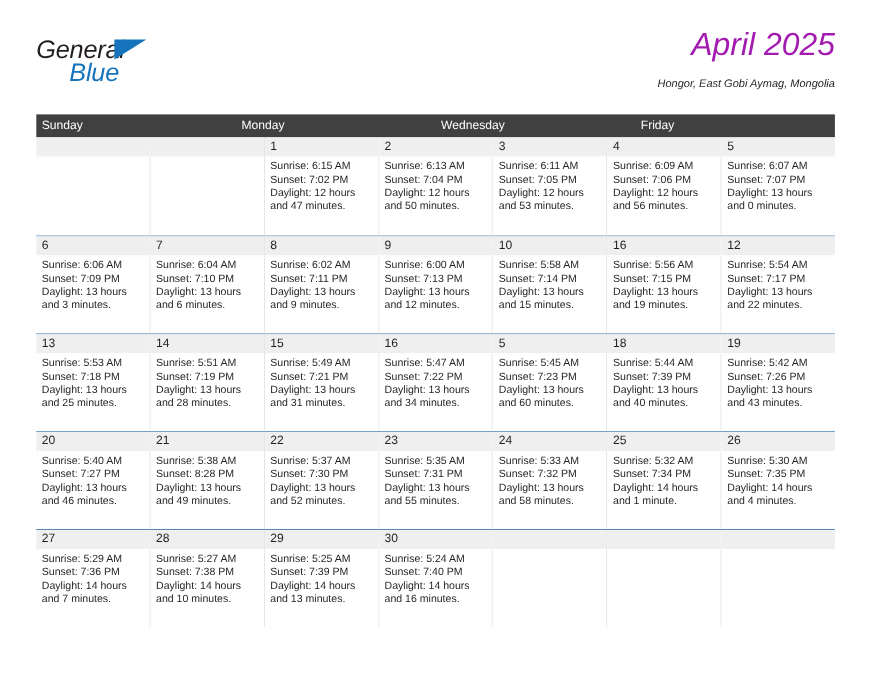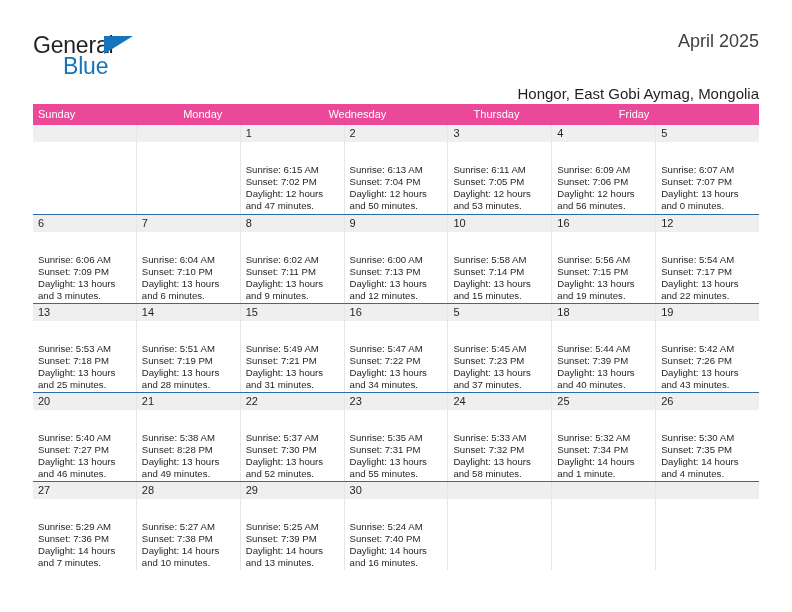--- a/index.html
+++ b/index.html
@@ -21,20 +21,21 @@
     box-sizing: border-box;
   }
 
   
   .header {
     position: absolute;
     left: 33px;
     top: 26px;
     width: 726px;
     height: 70px;
+    font-style: italic;
   }
   .brand {
     position: absolute;
     left: 0;
     top: 6px;
     width: 200px;
     height: 60px;
   }
   .brand-general {
     position: absolute;
@@ -63,44 +64,44 @@
     color: #1574bb;
     font-family: "Liberation Sans", sans-serif;
   }
   .title-block {
     position: absolute;
     right: 0;
     top: 0;
     text-align: right;
   }
   .cal-title {
-    font-size: 18px;
-    color: #404040;
+    font-size: 29px;
+    color: #a21caf;
     line-height: 30px;
     font-weight: normal;
     margin: 0;
     text-align: right;
   }
   .cal-subtitle {
-    font-size: 15px;
+    font-size: 10px;
     color: #231f20;
     line-height: 20px;
-    margin-top: 28px;
+    margin-top: 11px;
   }
 
   
   .calendar {
     position: absolute;
     left: 33px;
     top: 104px;
     width: 726px;
   }
   .dow-row {
     display: flex;
-    background: #ec4899;
+    background: #404040;
     height: 21px;
     align-items: flex-end;
   }
   .dow-cell {
     flex: 1 1 0;
     color: #ffffff;
     font-size: 11px;
     line-height: 21px;
     padding-left: 5px;
     box-sizing: border-box;
@@ -133,21 +134,21 @@
     box-sizing: border-box;
   }
   .day-num {
     font-size: 11px;
     color: #231f20;
     line-height: 17px;
     padding-left: 5px;
     display: block;
   }
   .day-info {
-    padding: 21px 4px 0 5px;
+    padding: 3px 4px 0 5px;
     font-size: 9.6px;
     line-height: 12.1px;
     color: #231f20;
   }
   .day-info div {
     white-space: nowrap;
   }
 </style>
 </head>
 <body>
@@ -167,21 +168,20 @@
       <div class="cal-subtitle">Hongor, East Gobi Aymag, Mongolia</div>
     </div>
 
   </div>
 
   <div class="calendar">
     <div class="dow-row" id="dow-row">
         <div class="dow-cell">Sunday</div>
         <div class="dow-cell">Monday</div>
         <div class="dow-cell">Wednesday</div>
-        <div class="dow-cell">Thursday</div>
         <div class="dow-cell">Friday</div>
       </div>
     <div id="weeks-container">
         <div class="week-row first">
           <div class="day-cell empty">
             <div class="day-num-band">
               <span class="day-num"></span>
             </div>
           </div>
           <div class="day-cell empty">
@@ -370,21 +370,21 @@
             </div>
           </div>
           <div class="day-cell">
             <div class="day-num-band">
               <span class="day-num">5</span>
             </div>
             <div class="day-info">
               <div>Sunrise: 5:45 AM</div>
               <div>Sunset: 7:23 PM</div>
               <div>Daylight: 13 hours</div>
-              <div>and 37 minutes.</div>
+              <div>and 60 minutes.</div>
             </div>
           </div>
           <div class="day-cell">
             <div class="day-num-band">
               <span class="day-num">18</span>
             </div>
             <div class="day-info">
               <div>Sunrise: 5:44 AM</div>
               <div>Sunset: 7:39 PM</div>
               <div>Daylight: 13 hours</div>

